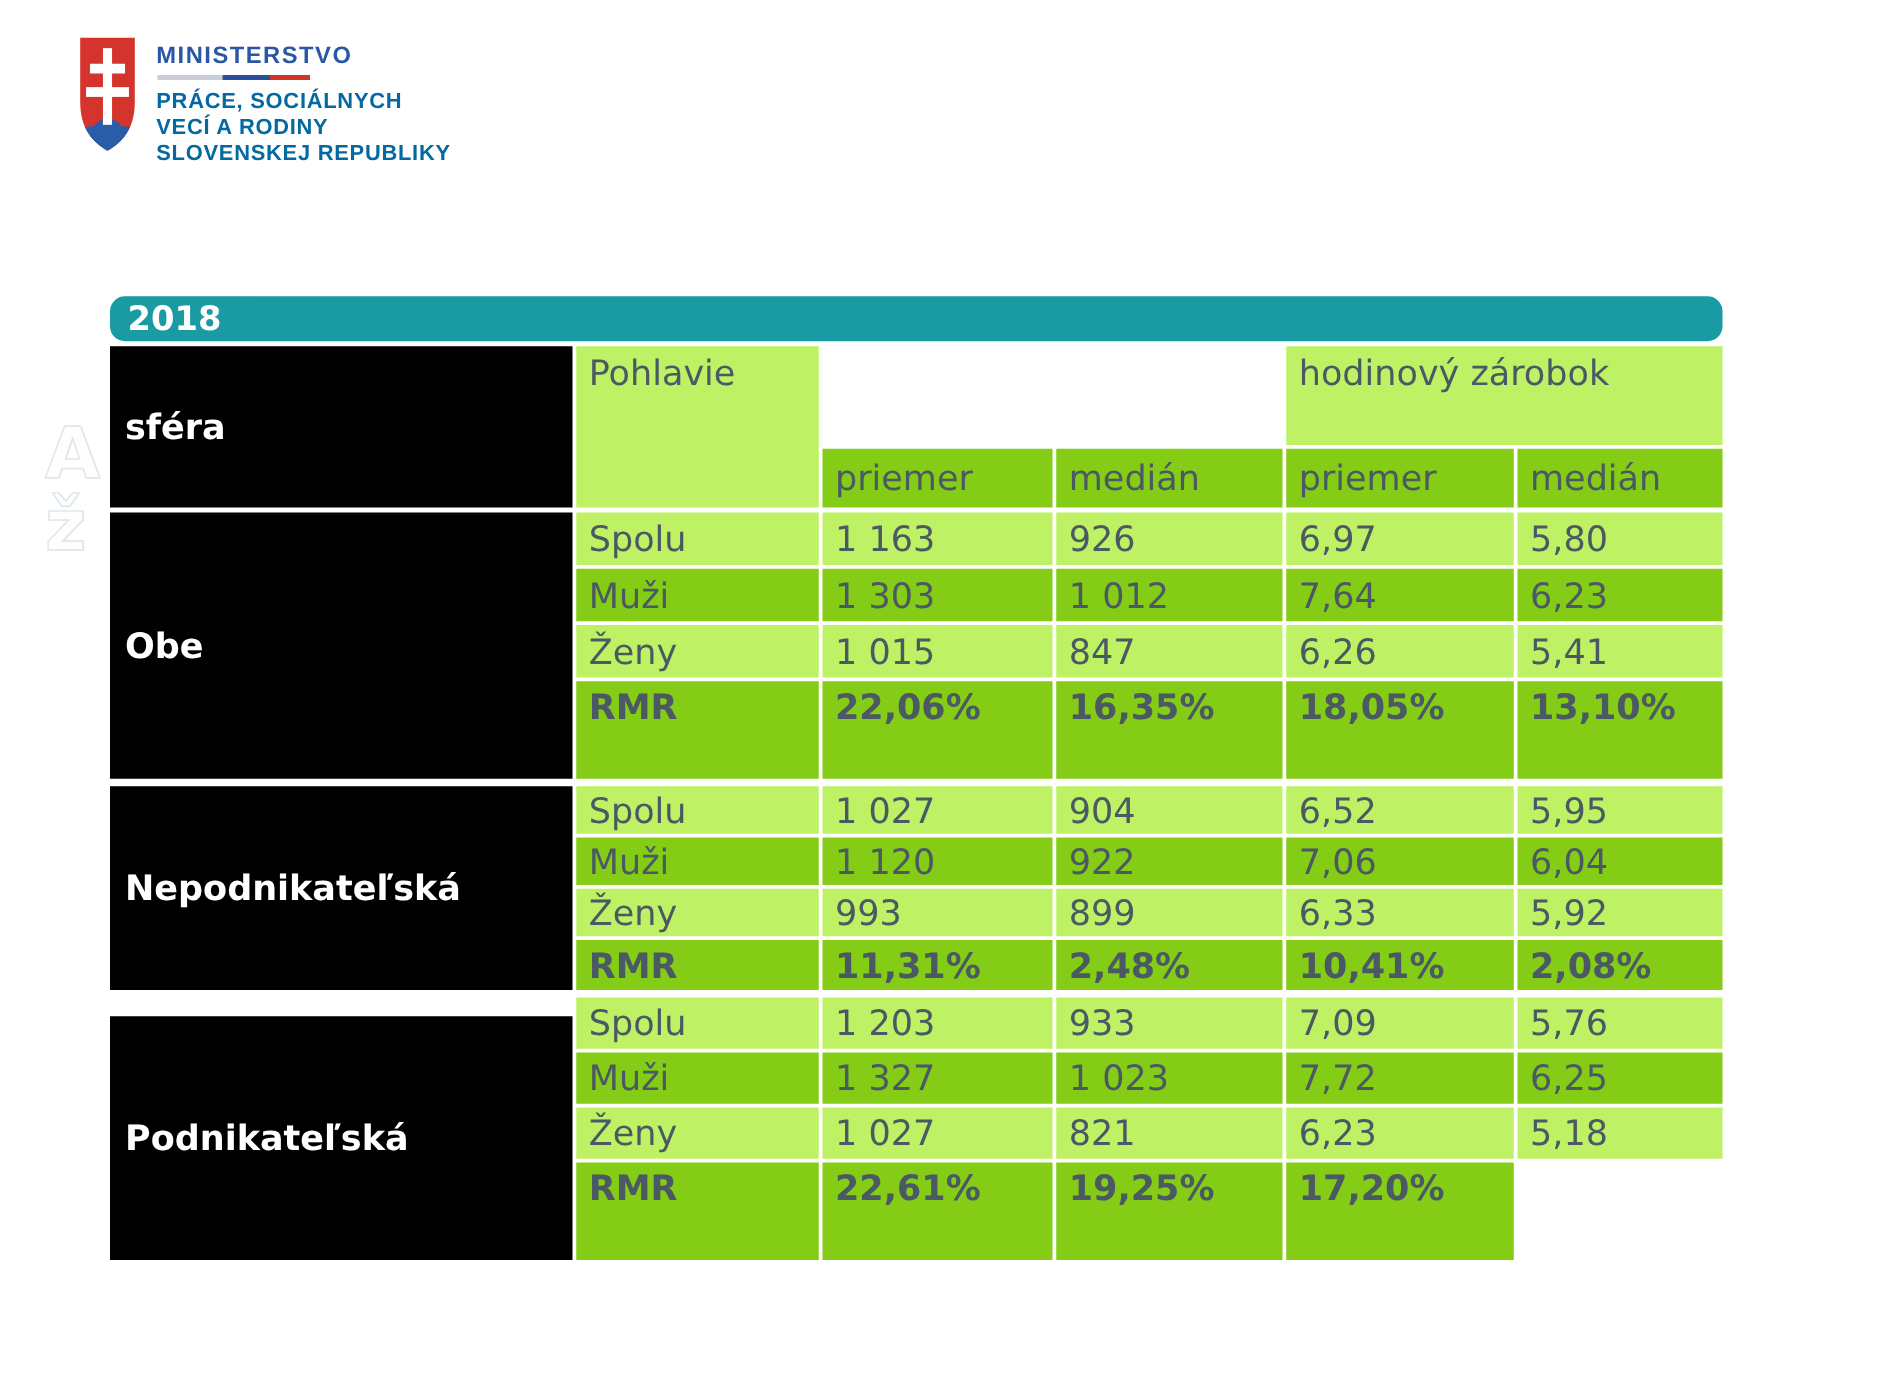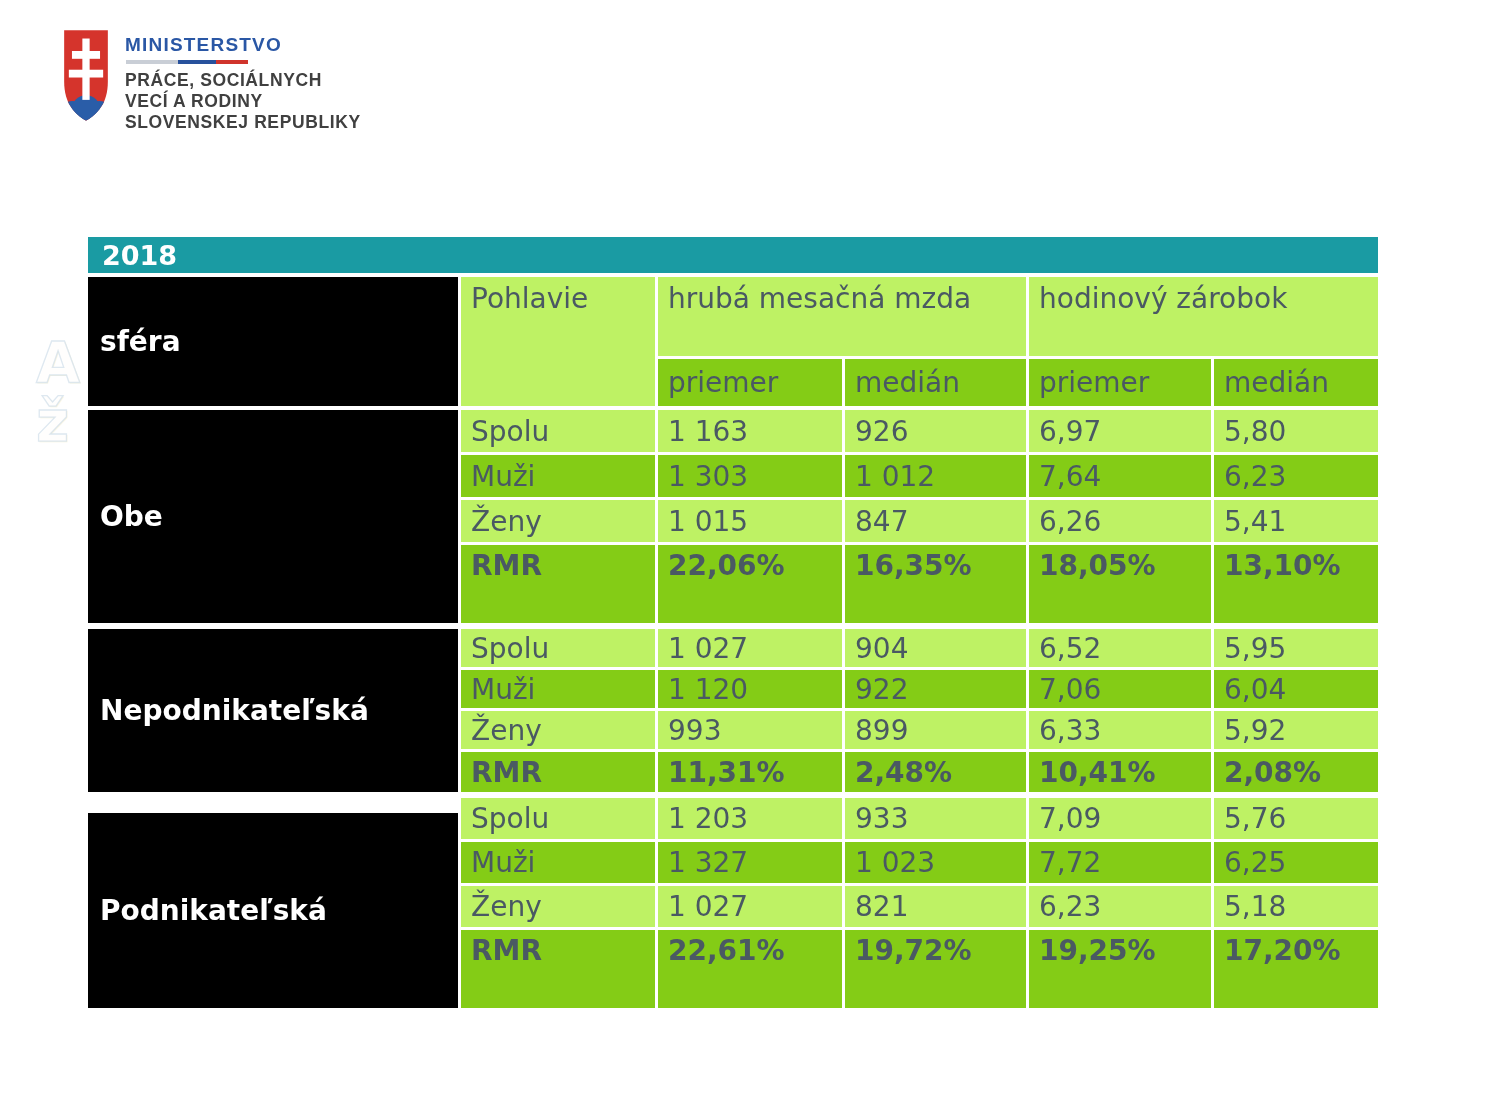--- a/index.html
+++ b/index.html
@@ -17,39 +17,39 @@
   .logo-ministry{
     font-family:"Liberation Sans",sans-serif;
     font-weight:bold;font-size:19px;letter-spacing:1.2px;color:#2a57a5;
   }
   .logo-rule{display:flex;width:122px;height:4px;margin:4px 0 6px 1px;}
   .logo-rule .seg1{background:#c9ced6;width:52px;}
   .logo-rule .seg2{background:#27519c;width:38px;}
   .logo-rule .seg3{background:#d0342c;width:32px;}
   .logo-line{
     font-family:"Liberation Sans",sans-serif;
-    font-weight:bold;font-size:17.5px;letter-spacing:0.6px;color:#404040;line-height:21px;
+    font-weight:bold;font-size:17.5px;letter-spacing:0.6px;color:#0369a1;line-height:21px;
   }
 
   
   .watermark{
     position:absolute;left:36px;top:334px;
     font-weight:bold;font-size:57px;line-height:58px;
     color:rgba(255,255,255,0.9);
     -webkit-text-stroke:1.3px rgba(205,219,232,0.65);
     text-shadow:1px 1px 0 rgba(240,228,180,0.35);
     user-select:none;
   }
 
   
   .table-area{position:absolute;left:88px;top:237px;width:1290px;}
   .year-band{
     height:36px;background:#1a9ba3;color:#ffffff;
     display:flex;align-items:center;padding-left:14px;box-sizing:border-box;
-    font-weight:bold;font-size:27px;margin-bottom:4px;
+    font-weight:bold;font-size:27px;margin-bottom:4px;border-radius:12px;
   }
   .tgrid{
     display:grid;
     grid-template-columns:370px 194px 184px 181px 182px 164px;
     column-gap:3px;row-gap:3px;
   }
   .thead{grid-template-rows:79px 47px;}
   .tb1{grid-template-rows:42px 42px 42px 78px;margin-top:4px;}
   .tb2{grid-template-rows:38px 38px 38px 40px;margin-top:6px;}
   .tb3{grid-template-rows:41px 41px 41px 78px;margin-top:6px;}
@@ -107,21 +107,20 @@
     <div>ž</div>
   </div>
 
   <div class="table-area">
 
     <div class="year-band">2018</div>
 
     <div class="tgrid thead">
       <div class="c teal" style="grid-row:1/3;grid-column:1;">sféra</div>
       <div class="c r-dark top" style="grid-row:1/3;grid-column:2;">Pohlavie</div>
-      <div class="c r-dark top" style="grid-row:1;grid-column:3/5;">hrubá mesačná mzda</div>
       <div class="c r-dark top" style="grid-row:1;grid-column:5/7;">hodinový zárobok</div>
       <div class="c r-light" style="grid-row:2;grid-column:3;">priemer</div>
       <div class="c r-light" style="grid-row:2;grid-column:4;">medián</div>
       <div class="c r-light" style="grid-row:2;grid-column:5;">priemer</div>
       <div class="c r-light" style="grid-row:2;grid-column:6;">medián</div>
     </div>
 
     <div class="tgrid tb1">
       <div class="c teal" style="grid-row:1/5;grid-column:1;">Obe</div>
 
@@ -194,19 +193,18 @@
       <div class="c r-light">6,25</div>
 
       <div class="c r-dark">Ženy</div>
       <div class="c r-dark">1 027</div>
       <div class="c r-dark">821</div>
       <div class="c r-dark">6,23</div>
       <div class="c r-dark">5,18</div>
 
       <div class="c r-light bold rmr">RMR</div>
       <div class="c r-light bold rmr">22,61%</div>
-      <div class="c r-light bold rmr">19,72%</div>
       <div class="c r-light bold rmr">19,25%</div>
       <div class="c r-light bold rmr">17,20%</div>
     </div>
 
   </div>
 </div>
 
 </body></html>

